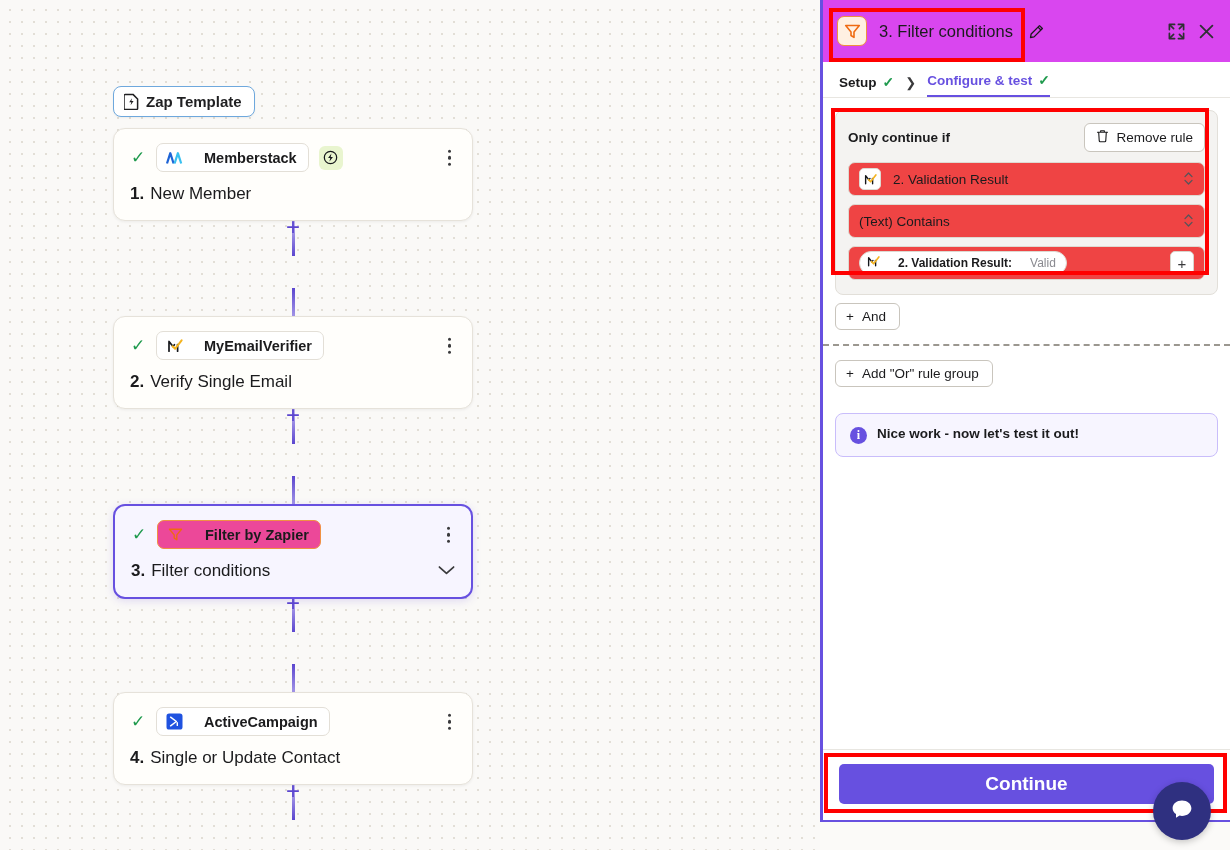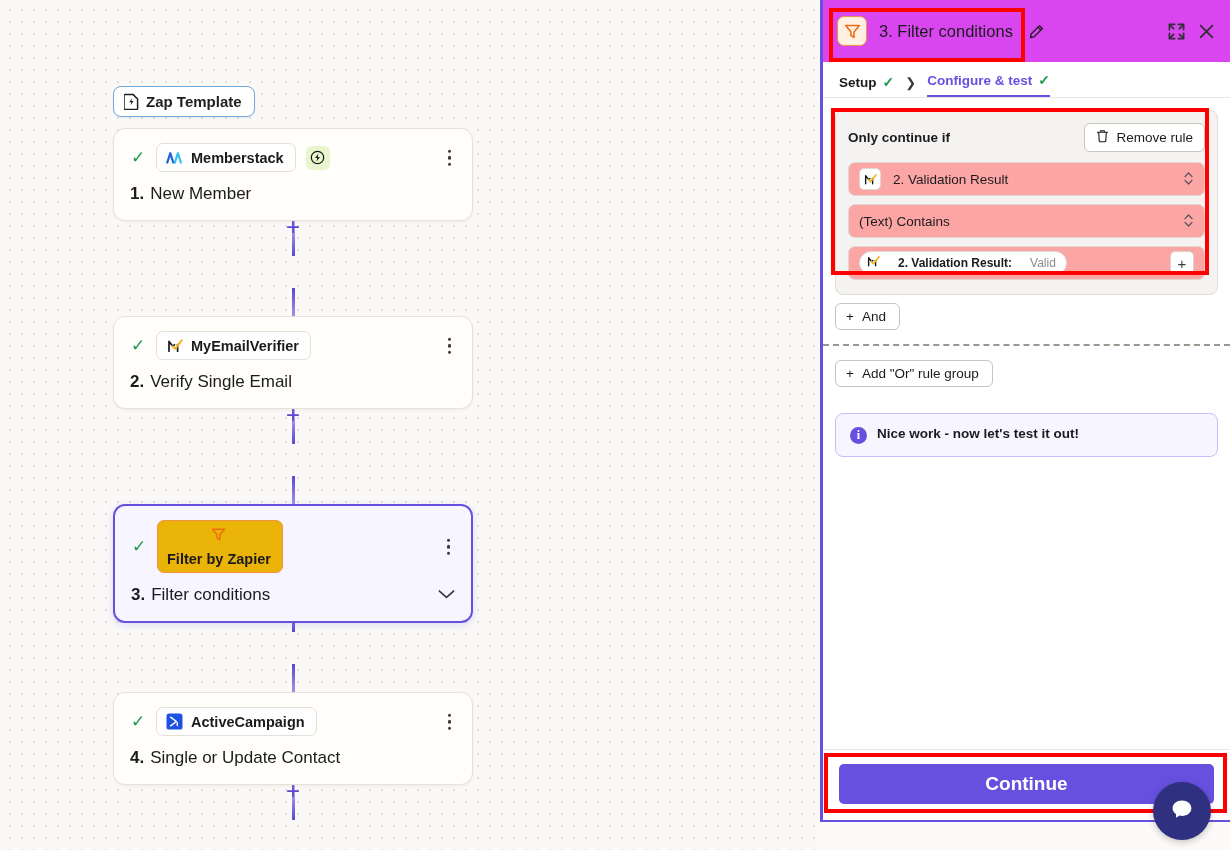--- a/index.html
+++ b/index.html
@@ -48,27 +48,27 @@
     background: #f7f5ff;
     border: 2px solid #6750e0;
     box-shadow: 0 2px 8px rgba(103,80,224,.18);
   }
   .node-row1 { display: flex; align-items: center; gap: 10px; position: relative; }
   .check {
     color: #1f9a4d; font-size: 17px; line-height: 1; width: 16px;
     display: inline-flex; align-items: center; justify-content: center;
   }
   .app-chip {
-    display: inline-flex; align-items: center; gap: 8px;
+    display: inline-flex; align-items: center; gap: 21px;
     background: #ffffff; border: 1px solid #e3dfd7;
     border-radius: 7px; padding: 5px 11px 5px 9px;
     font-size: 14.5px; font-weight: 700; color: #1b1b1d;
     white-space: nowrap;
   }
-  .app-chip.filter-chip { background: #eab308; border-color: #f09143; flex-direction: column; }
+  .app-chip.filter-chip { background: #ec4899; border-color: #f09143; }
   .badge-bolt {
     width: 24px; height: 24px; border-radius: 6px;
     background: #e9f5cf; display: inline-flex;
     align-items: center; justify-content: center;
   }
   .kebab {
     position: absolute; right: 0px; top: 50%; transform: translateY(-50%);
     display: flex; flex-direction: column; gap: 3px; padding: 4px 5px;
     cursor: pointer;
   }
@@ -150,21 +150,21 @@
     padding: 12px 12px 14px 12px;
   }
   .rule-head { display: flex; align-items: center; justify-content: space-between; margin-bottom: 10px; }
   .rule-head-label { font-size: 13.5px; font-weight: 700; color: #1b1b1d; }
   .btn-outline {
     display: inline-flex; align-items: center; gap: 7px;
     background: #fff; border: 1px solid #c9c5bd; border-radius: 6px;
     padding: 5px 11px; font-size: 13.5px; color: #1b1b1d; cursor: pointer;
   }
   .field {
-    background: #fca5a5; border: 1px solid #dedad2; border-radius: 7px;
+    background: #ef4444; border: 1px solid #dedad2; border-radius: 7px;
     height: 34px; display: flex; align-items: center;
     padding: 0 10px; margin-bottom: 8px; position: relative; cursor: pointer;
   }
   .field:last-child { margin-bottom: 0; }
   .field-icon-box {
     width: 22px; height: 22px; border-radius: 5px; background: #fff;
     border: 1px solid #dedad2; display: inline-flex;
     align-items: center; justify-content: center; margin-right: 12px; flex: 0 0 auto;
   }
   .field-text { font-size: 13.5px; color: #1b1b1d; flex: 1; }

